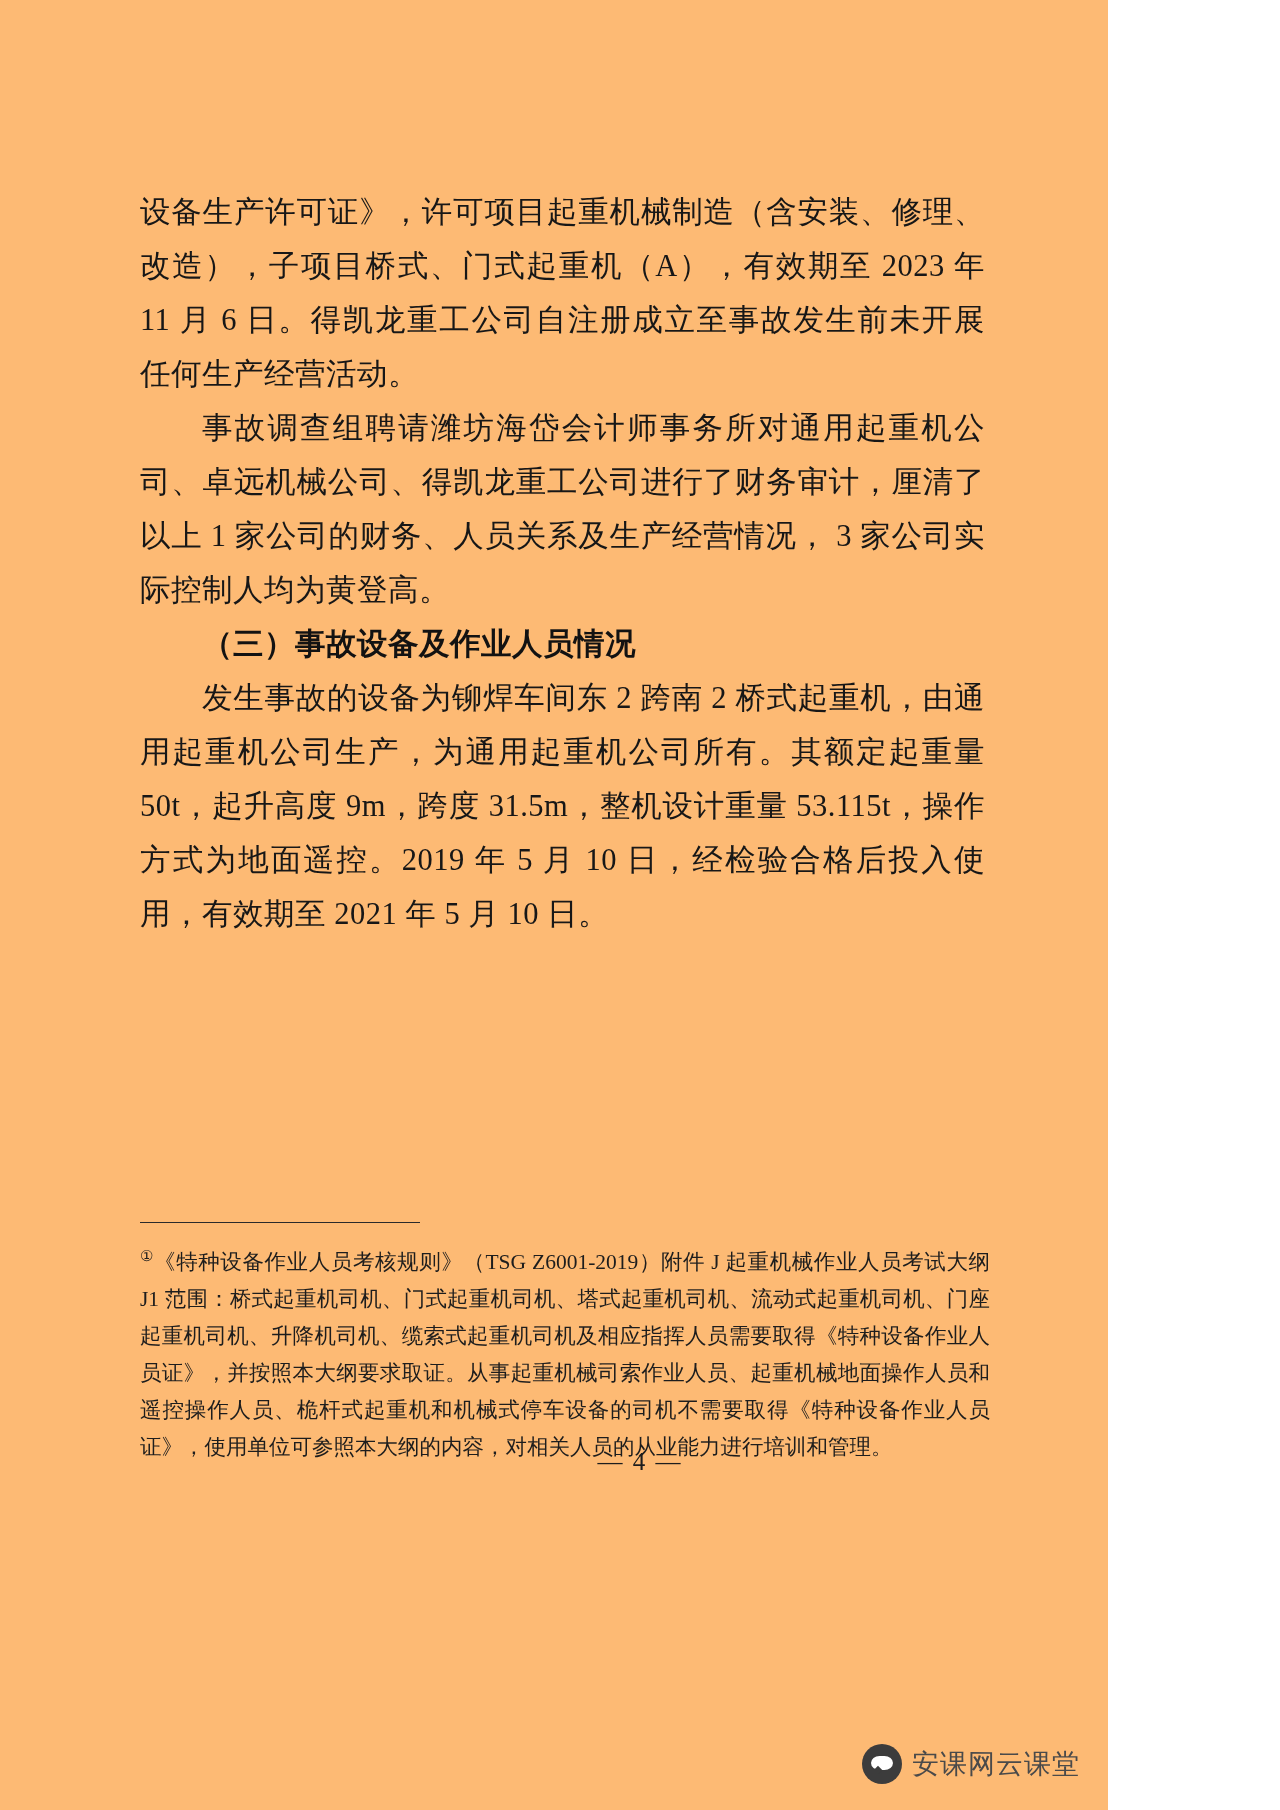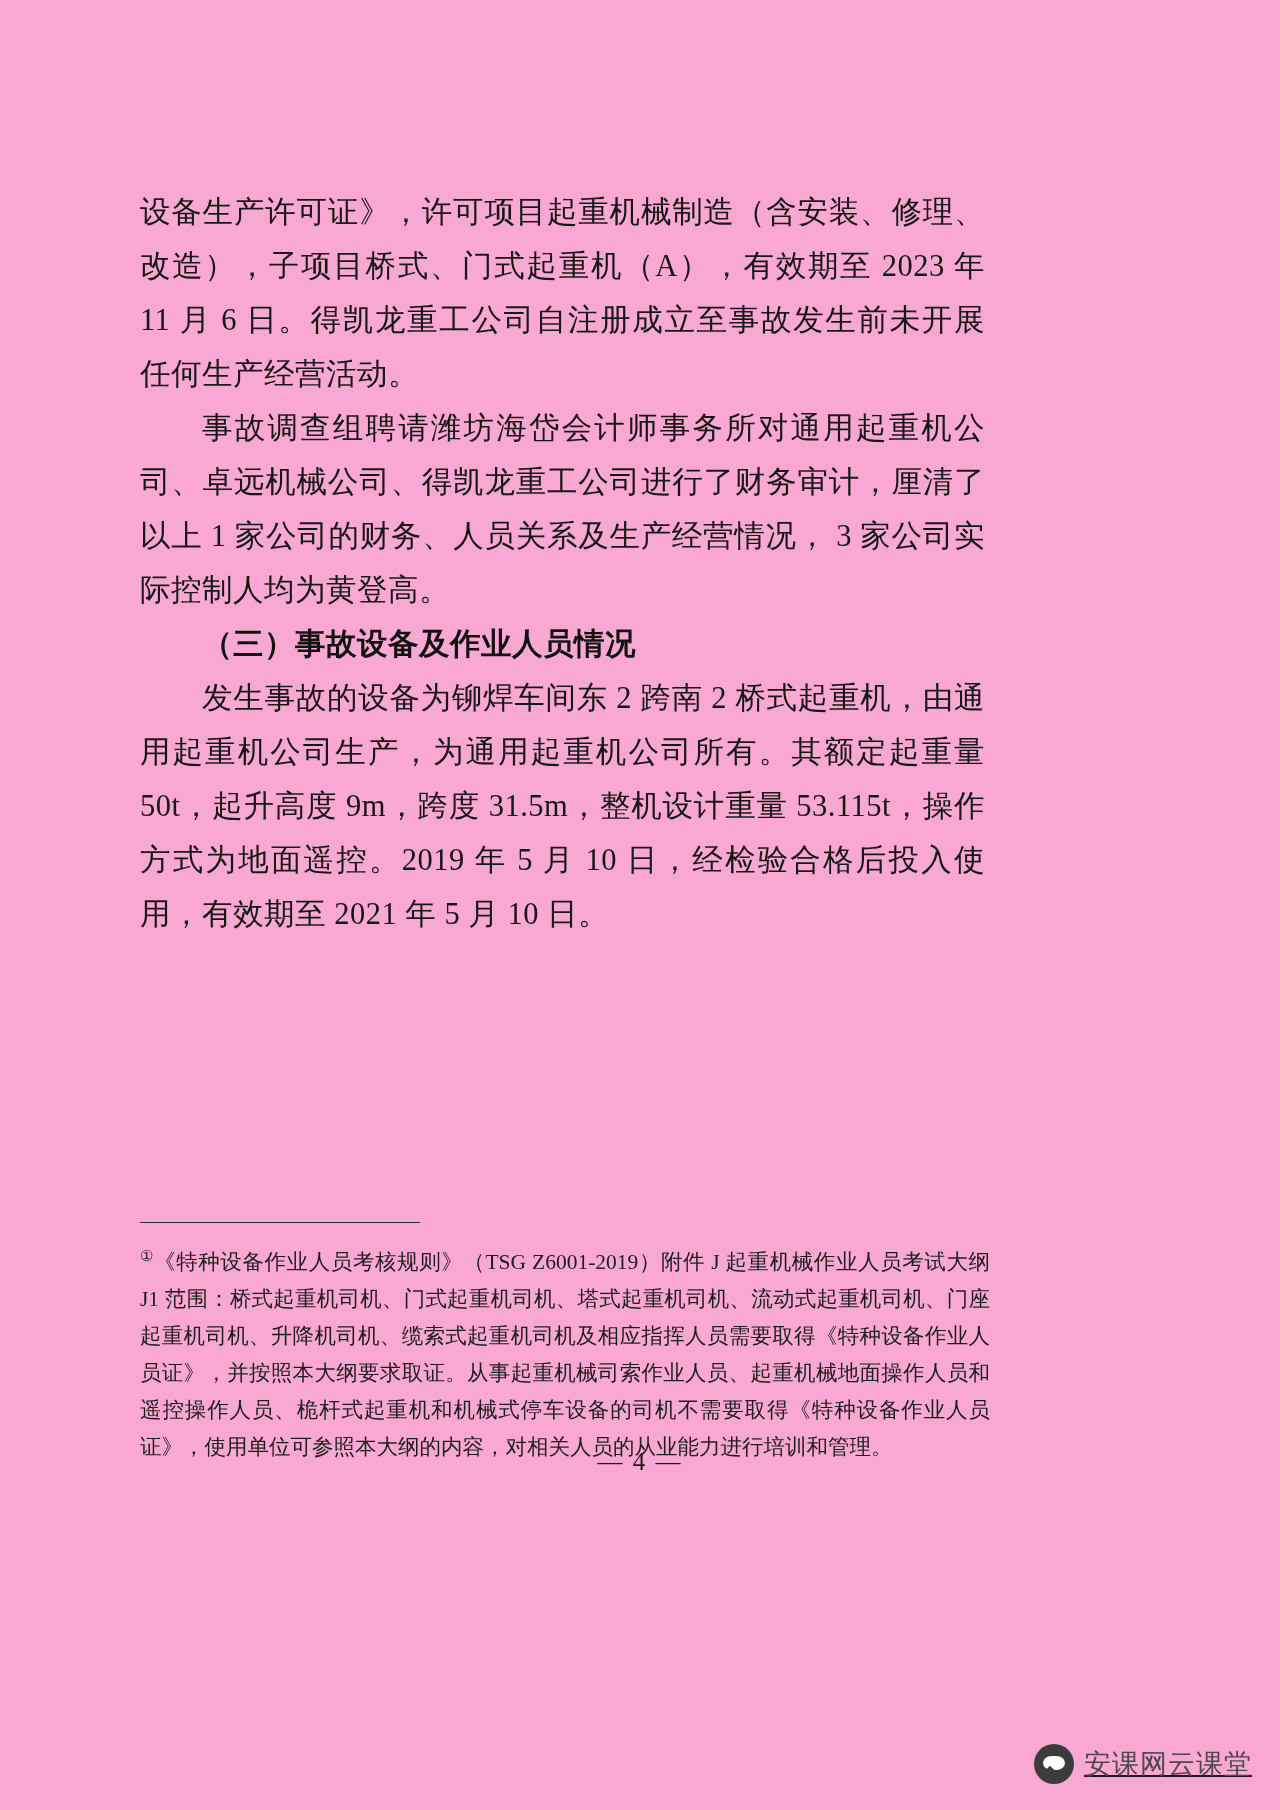--- a/index.html
+++ b/index.html
@@ -11,23 +11,23 @@
     width: 1280px;
     height: 1810px;
     font-family: "Liberation Serif", "DejaVu Serif", serif;
     color: #1a1a1a;
     position: relative;
     overflow: hidden;
   }
   .page {
     position: absolute;
     top: 0; left: 0;
-    width: 1280px;
+    width: 1108px;
     height: 1810px;
-    background: #f9a8d4;
+    background: #fdba74;
   }
   .content {
     position: absolute;
     left: 140px;
     top: 185px;
     width: 845px;
   }
   .para {
     font-size: 30.5px;
     line-height: 54px;
@@ -82,21 +82,20 @@
     color: #1d1d1d;
     letter-spacing: 2px;
   }
   .watermark {
     position: absolute;
     right: 28px;
     bottom: 26px;
     display: flex;
     align-items: center;
     gap: 10px;
-    text-decoration: underline;
   }
   .wm-logo {
     width: 40px;
     height: 40px;
     border-radius: 50%;
     background: #3c3c3c;
     position: relative;
     flex: 0 0 auto;
   }
   .wm-logo::before {

